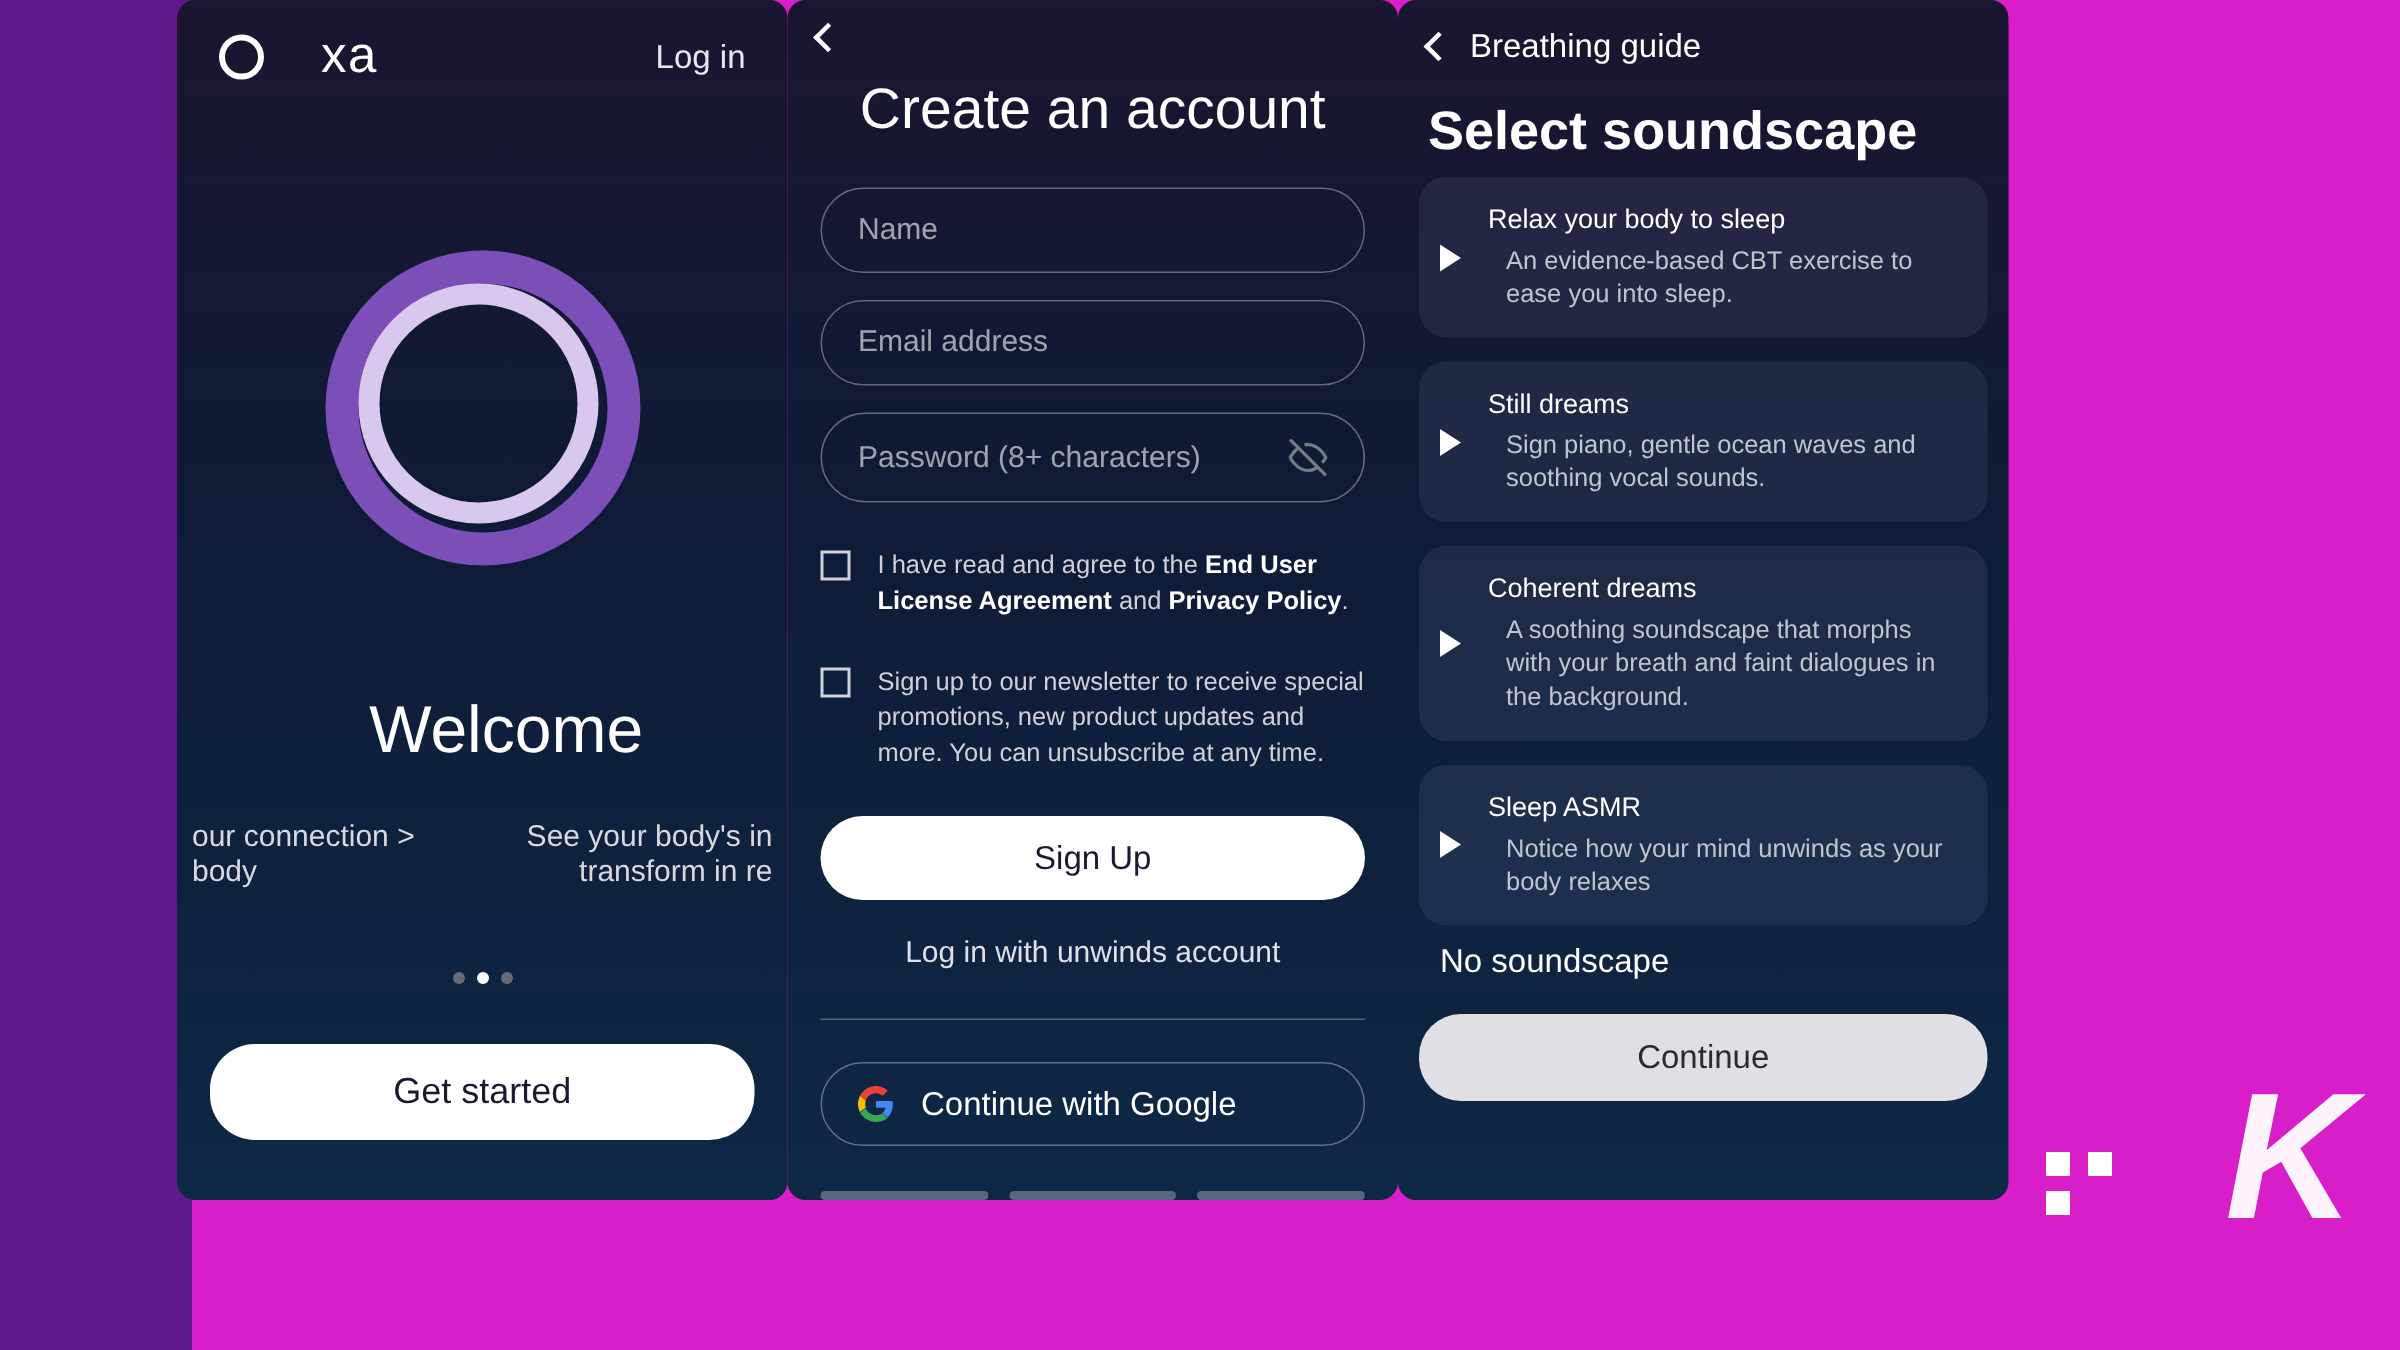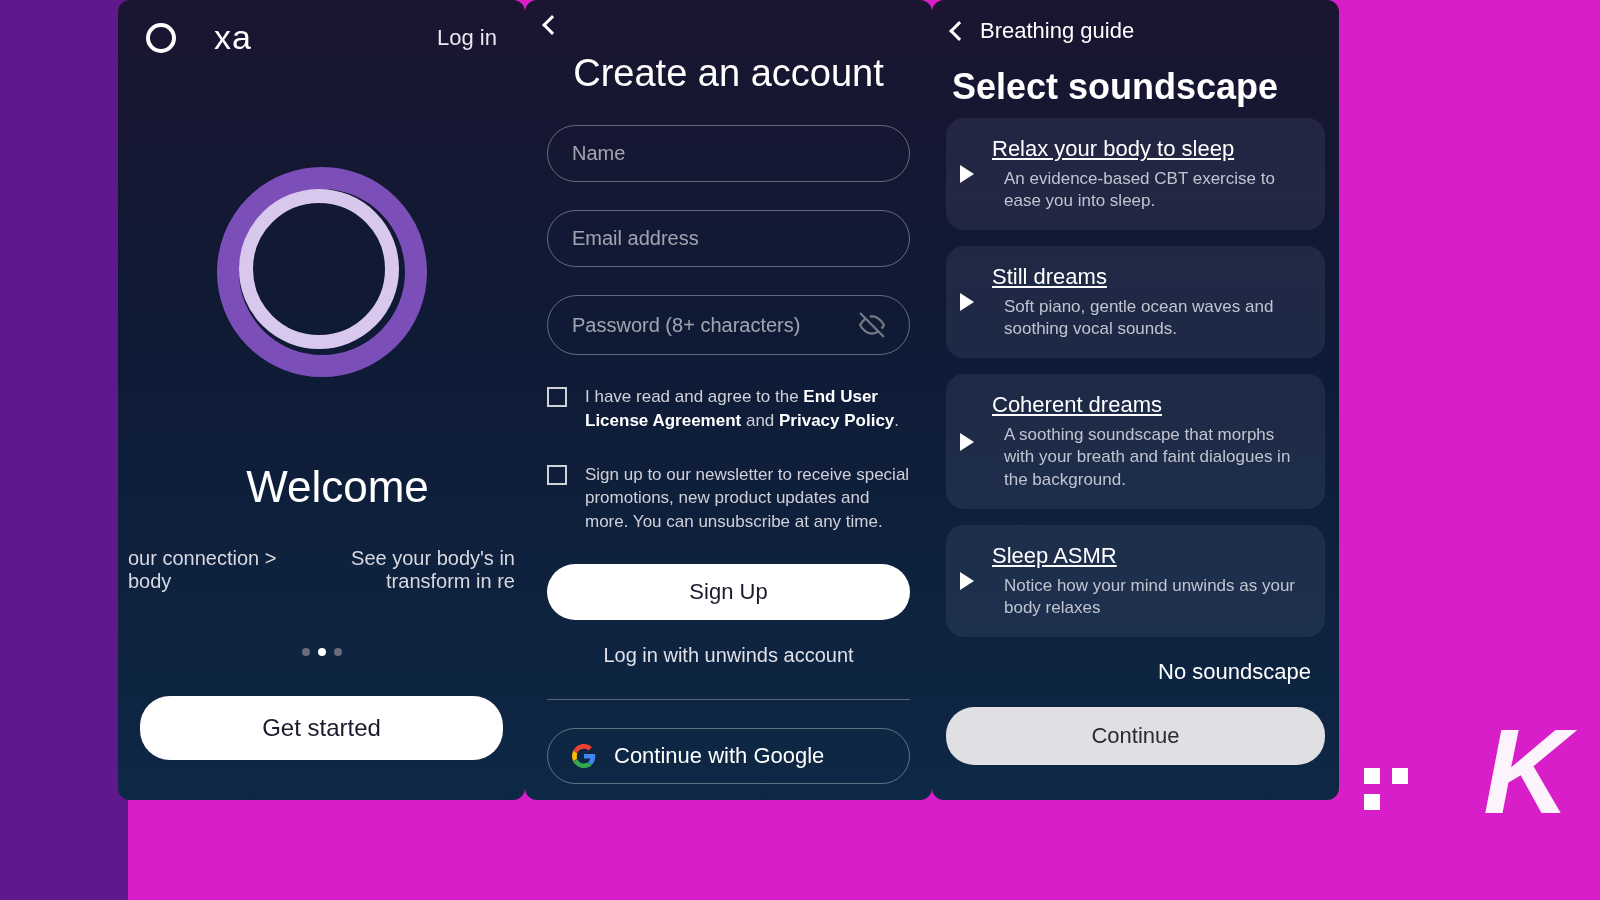--- a/index.html
+++ b/index.html
@@ -122,21 +122,21 @@
     .p2-title {
       font-size: 38px;
       font-weight: 500;
       text-align: center;
       margin-top: 20px;
     }
     .p2-inputs {
       padding: 30px 22px 0;
       display: flex;
       flex-direction: column;
-      gap: 28px;
+      gap: 18px;
       justify-content: flex-end;
     }
     .pill-input {
       border: 1.5px solid rgba(255,255,255,0.35);
       border-radius: 30px;
       padding: 16px 24px;
       font-size: 20px;
       color: rgba(255,255,255,0.6);
       display: flex;
       justify-content: space-between;
@@ -247,35 +247,33 @@
     }
     .play-icon {
       width: 0;
       height: 0;
       border-left: 14px solid #fff;
       border-top: 9px solid transparent;
       border-bottom: 9px solid transparent;
       flex-shrink: 0;
     }
     .sound-title {
-      font-size: 22px;
+      font-size: 18px;
       font-weight: 500;
       margin-bottom: 6px;
-      text-decoration: underline;
     }
     .sound-desc {
       font-size: 17px;
       color: #c0c4d0;
       line-height: 1.3;
       margin-left: 12px;
     }
     .p3-nosound {
       font-size: 22px;
-      padding: 22px 28px 8px;
-      text-align: right;
+      padding: 11px 28px 8px;
     }
     .p3-continue {
       background: #e0e0e4;
       color: #2a2a30;
       font-size: 22px;
       border-radius: 28px;
       padding: 16px 0;
       text-align: center;
       margin: 14px 14px 0;
     }
@@ -402,21 +400,21 @@
         <div class="play-icon"></div>
         <div>
           <div class="sound-title">Relax your body to sleep</div>
           <div class="sound-desc">An evidence-based CBT exercise to ease you into sleep.</div>
         </div>
       </div>
       <div class="sound-card">
         <div class="play-icon"></div>
         <div>
           <div class="sound-title">Still dreams</div>
-          <div class="sound-desc">Soft piano, gentle ocean waves and soothing vocal sounds.</div>
+          <div class="sound-desc">Sign piano, gentle ocean waves and soothing vocal sounds.</div>
         </div>
       </div>
       <div class="sound-card">
         <div class="play-icon"></div>
         <div>
           <div class="sound-title">Coherent dreams</div>
           <div class="sound-desc">A soothing soundscape that morphs with your breath and faint dialogues in the background.</div>
         </div>
       </div>
       <div class="sound-card">

